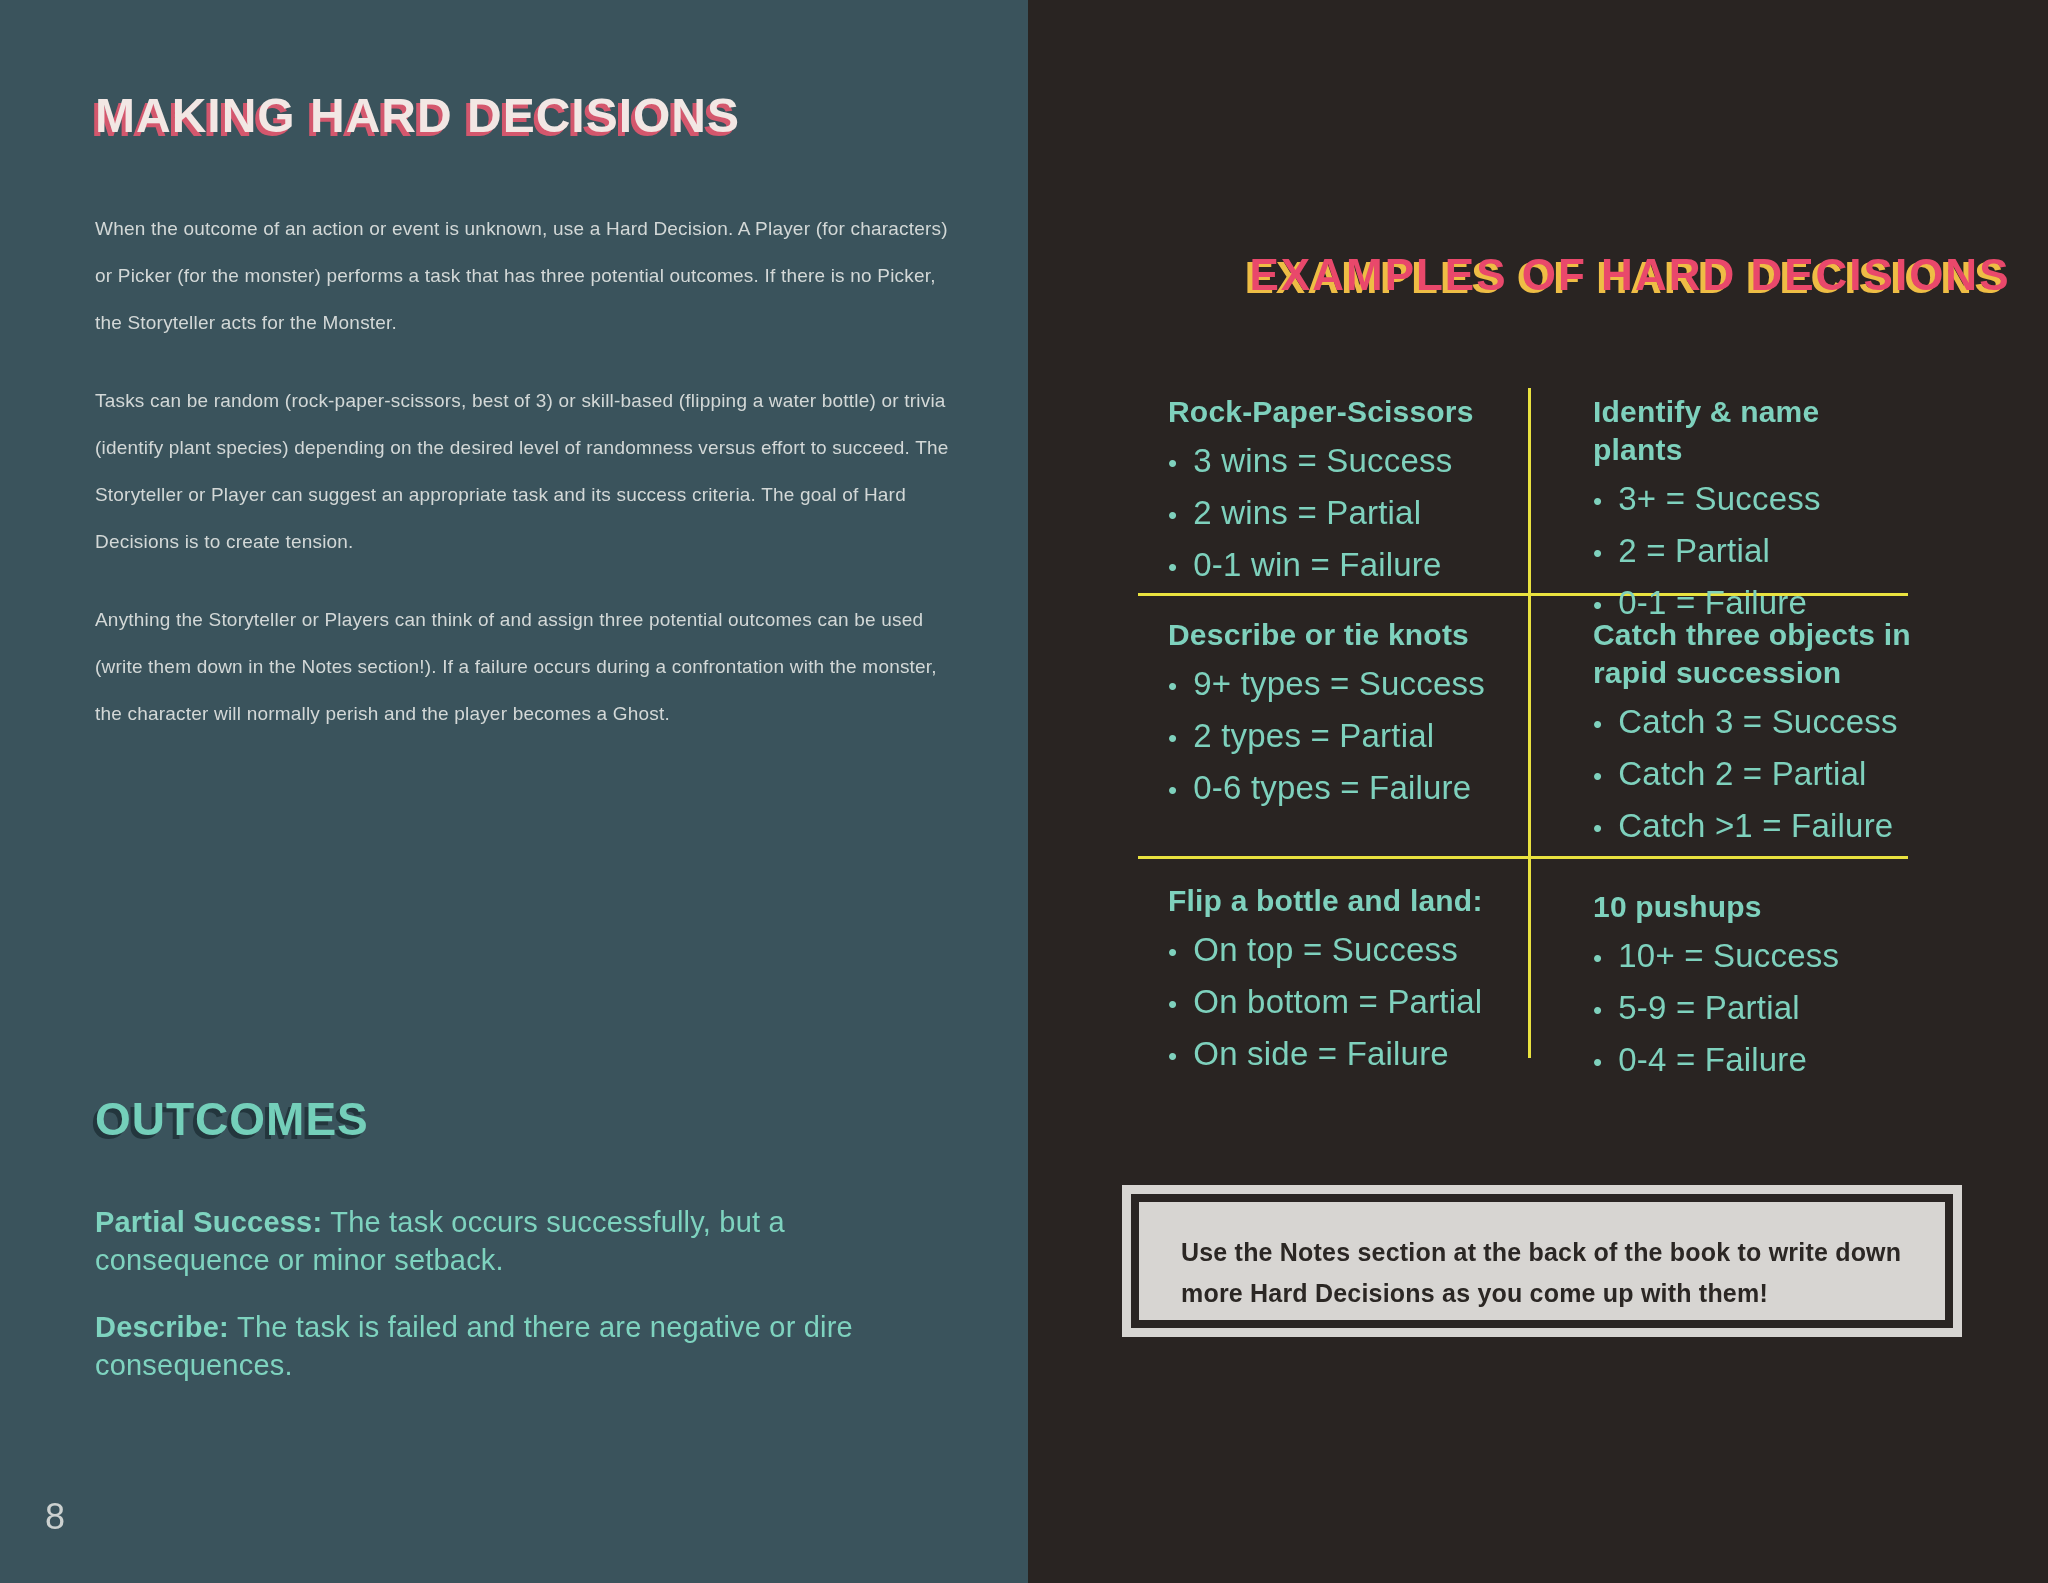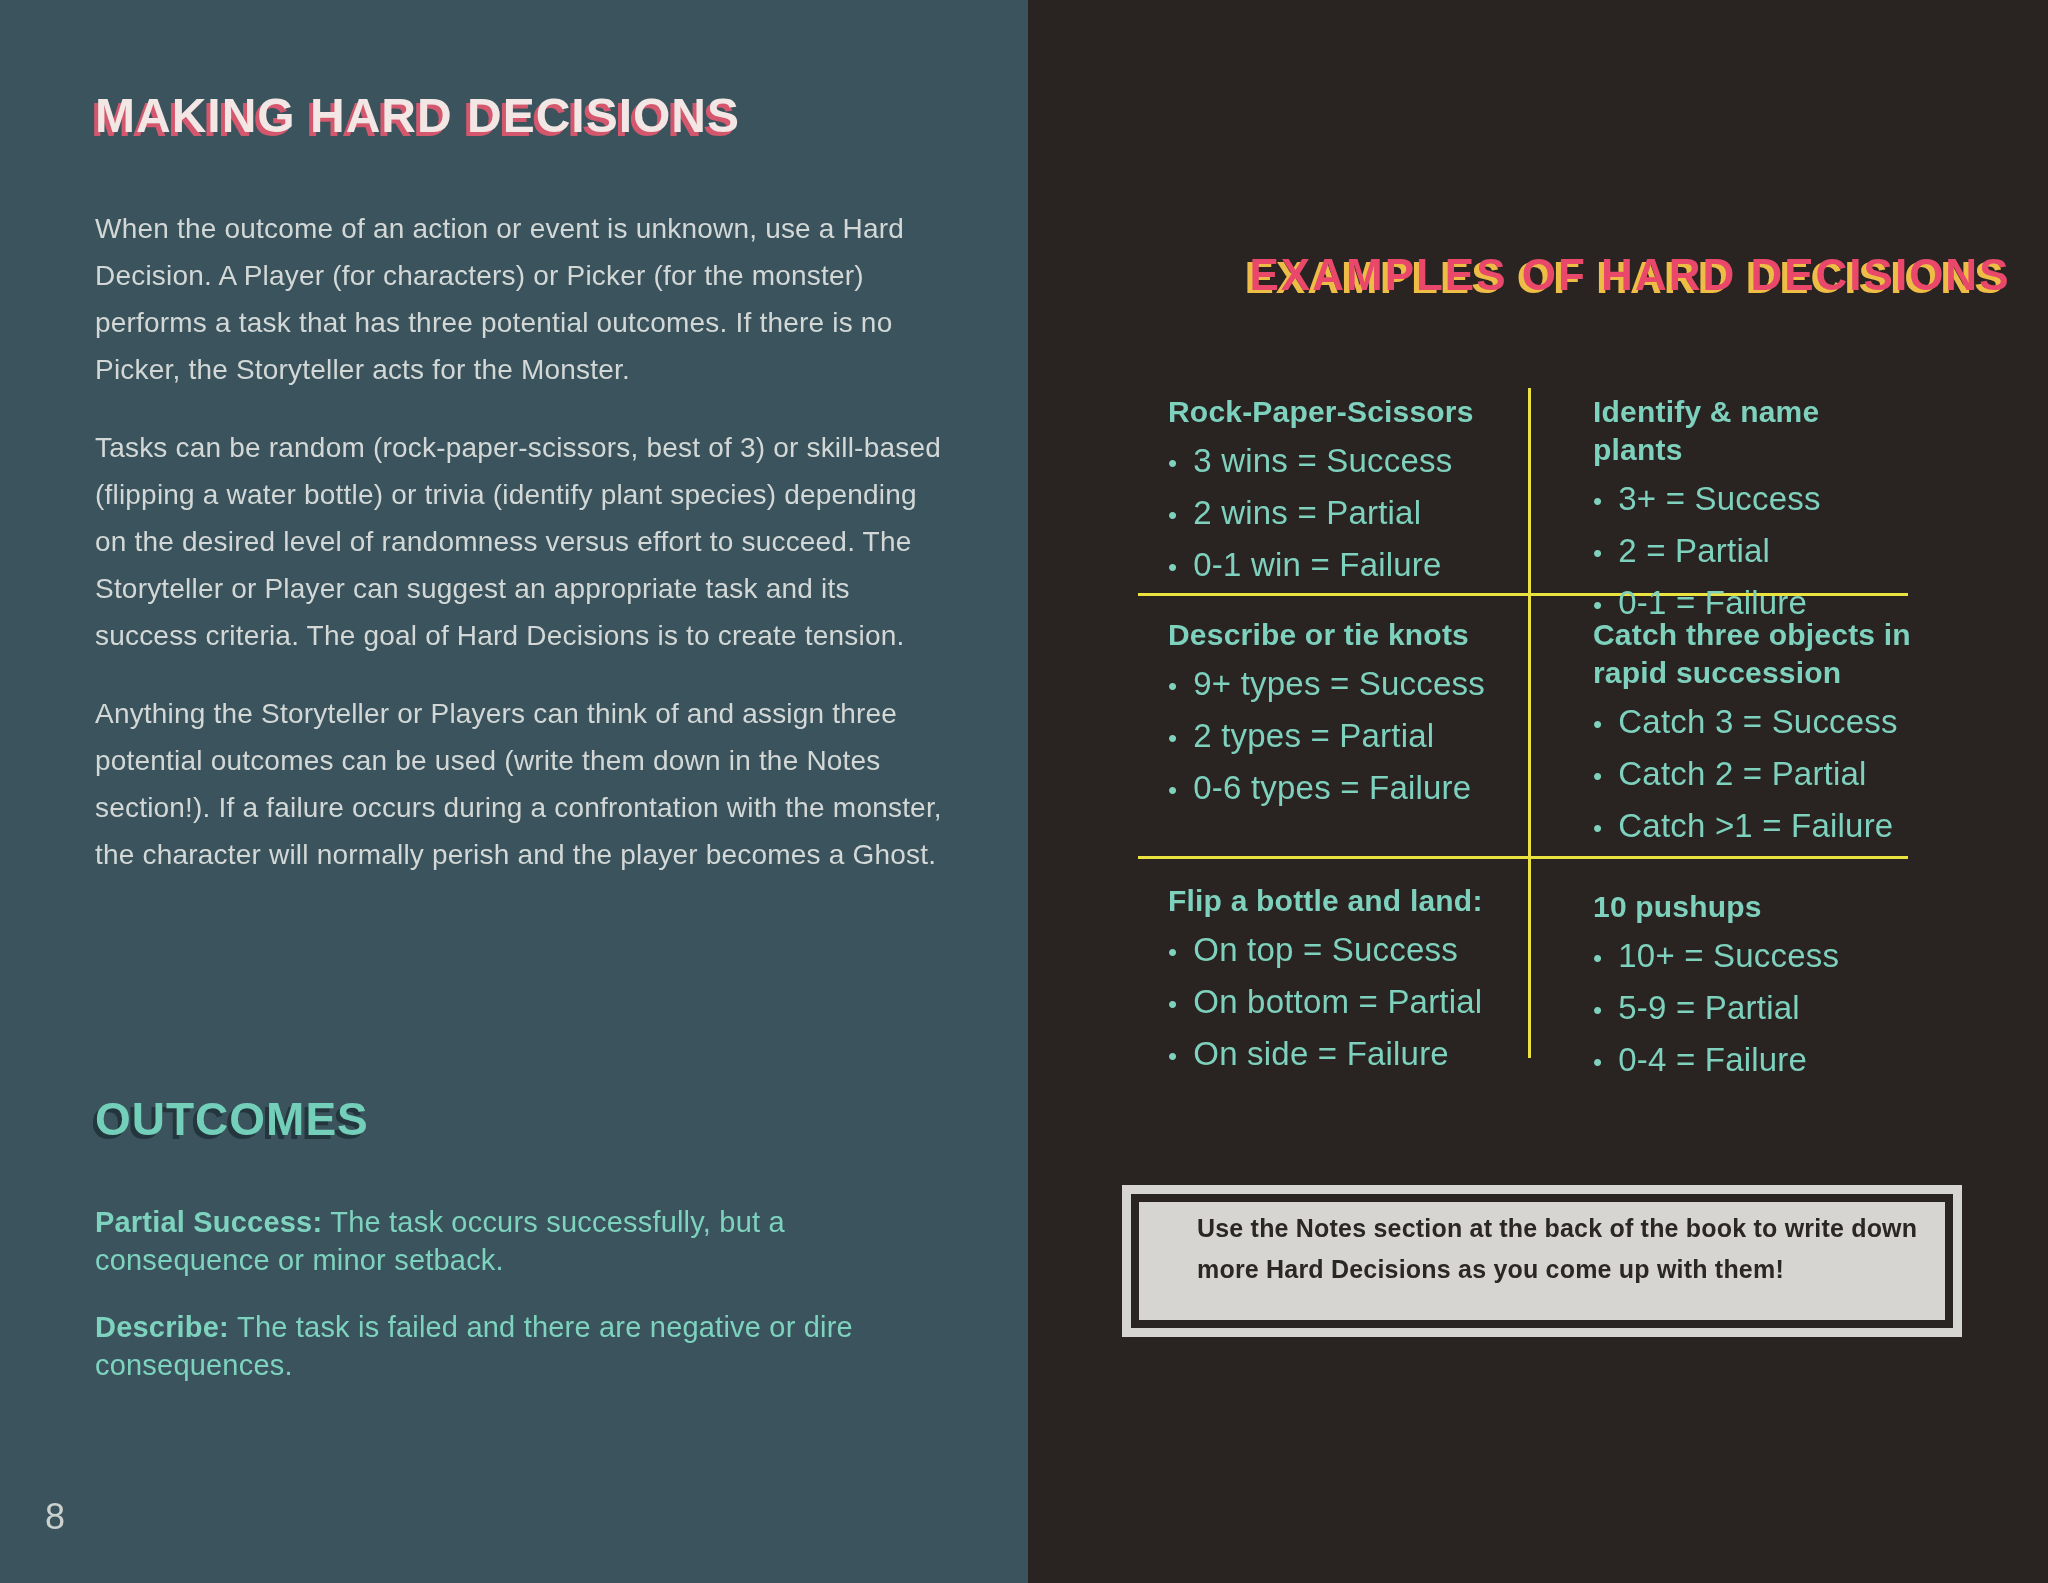--- a/index.html
+++ b/index.html
@@ -19,21 +19,21 @@
     background:linear-gradient(to right, rgba(255,255,255,0), rgba(255,255,255,0.10));
   }
   .l-title {
     position:absolute; left:95px; top:88px;
     font-size:48px; font-weight:bold; letter-spacing:1px;
     color:#f2e7e4; text-shadow:-4px 4px 0 #d4576d;
     white-space:nowrap;
   }
   .l-body {
     position:absolute; left:95px; top:205px; width:858px;
-    font-size:28px; line-height:47px; letter-spacing:0.2px;
+    font-size:19px; line-height:47px; letter-spacing:0.2px;
     color:#d3d8d7;
   }
   .l-body p { margin:0 0 31px 0; }
   .l-outcomes-title {
     position:absolute; left:95px; top:1092px;
     font-size:46px; font-weight:bold; letter-spacing:1px;
     color:#74cfba; text-shadow:-4px 4px 0 #233固63d;
     text-shadow:-4px 4px 0 #23363d;
     white-space:nowrap;
   }
@@ -85,22 +85,22 @@
   .cell4 { left:30px;  top:494px; width:345px; }
   .cell5 { left:455px; top:500px; width:325px; }
 
   .note-outer {
     position:absolute; left:94px; top:1185px; width:840px; height:152px;
     background:#d7d5d2; padding:9px;
   }
   .note-inner {
     width:100%; height:100%;
     border:8px solid #2a2523; background:#d7d5d2;
-    display:flex; align-items:flex-start;
-    padding:6px 20px 6px 58px;
+    display:flex; align-items:flex-end;
+    padding:6px 20px 6px 42px;
   }
   .note-text {
     font-size:25px; font-weight:bold; line-height:41px; letter-spacing:0.2px;
     color:#2b2724; max-width:760px;
   }
 </style>
 </head>
 <body>
 
 <div id="canvas">

